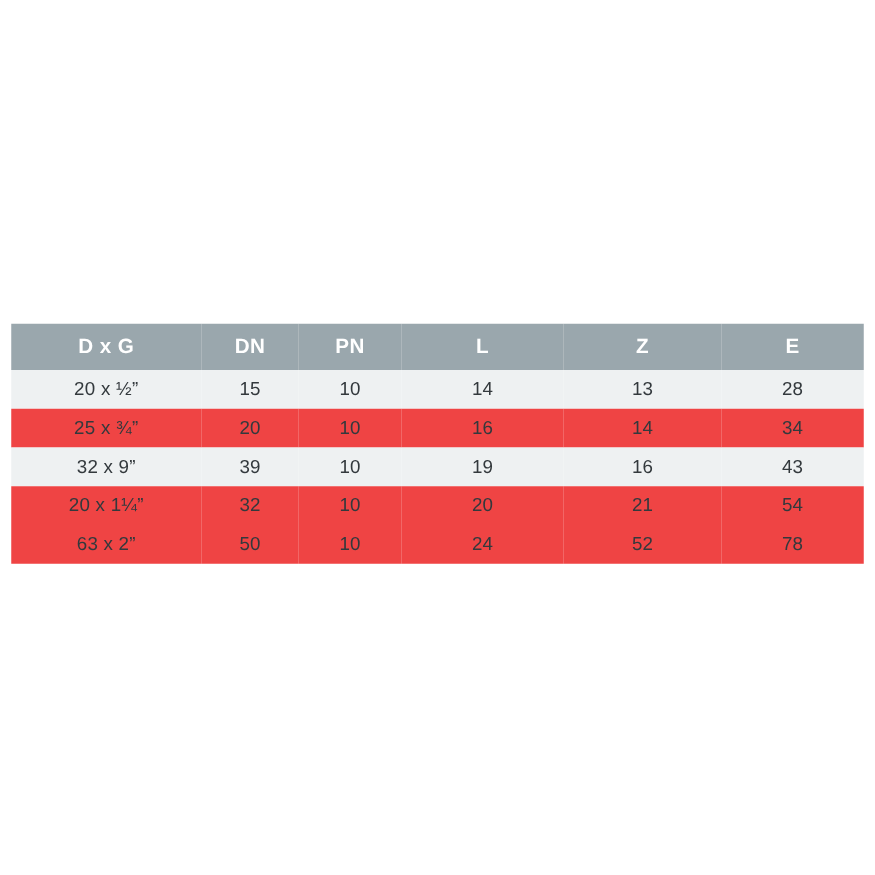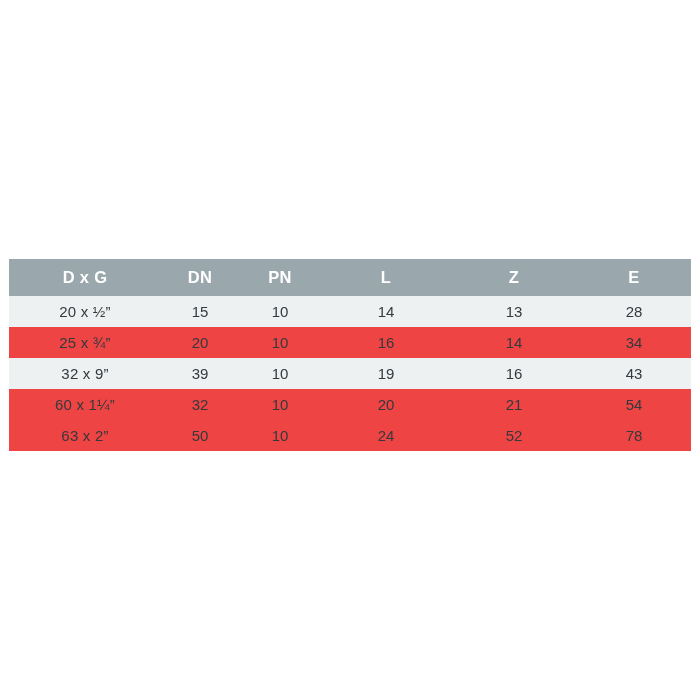--- a/index.html
+++ b/index.html
@@ -104,21 +104,21 @@
         </tr>
         <tr class="odd">
           <td class="c0">32 x 9”</td>
           <td>39</td>
           <td>10</td>
           <td>19</td>
           <td>16</td>
           <td>43</td>
         </tr>
         <tr class="even">
-          <td class="c0">60 x 1¼”</td>
+          <td class="c0">20 x 1¼”</td>
           <td>32</td>
           <td>10</td>
           <td>20</td>
           <td>21</td>
           <td>54</td>
         </tr>
         <tr class="even">
           <td class="c0">63 x 2”</td>
           <td>50</td>
           <td>10</td>

